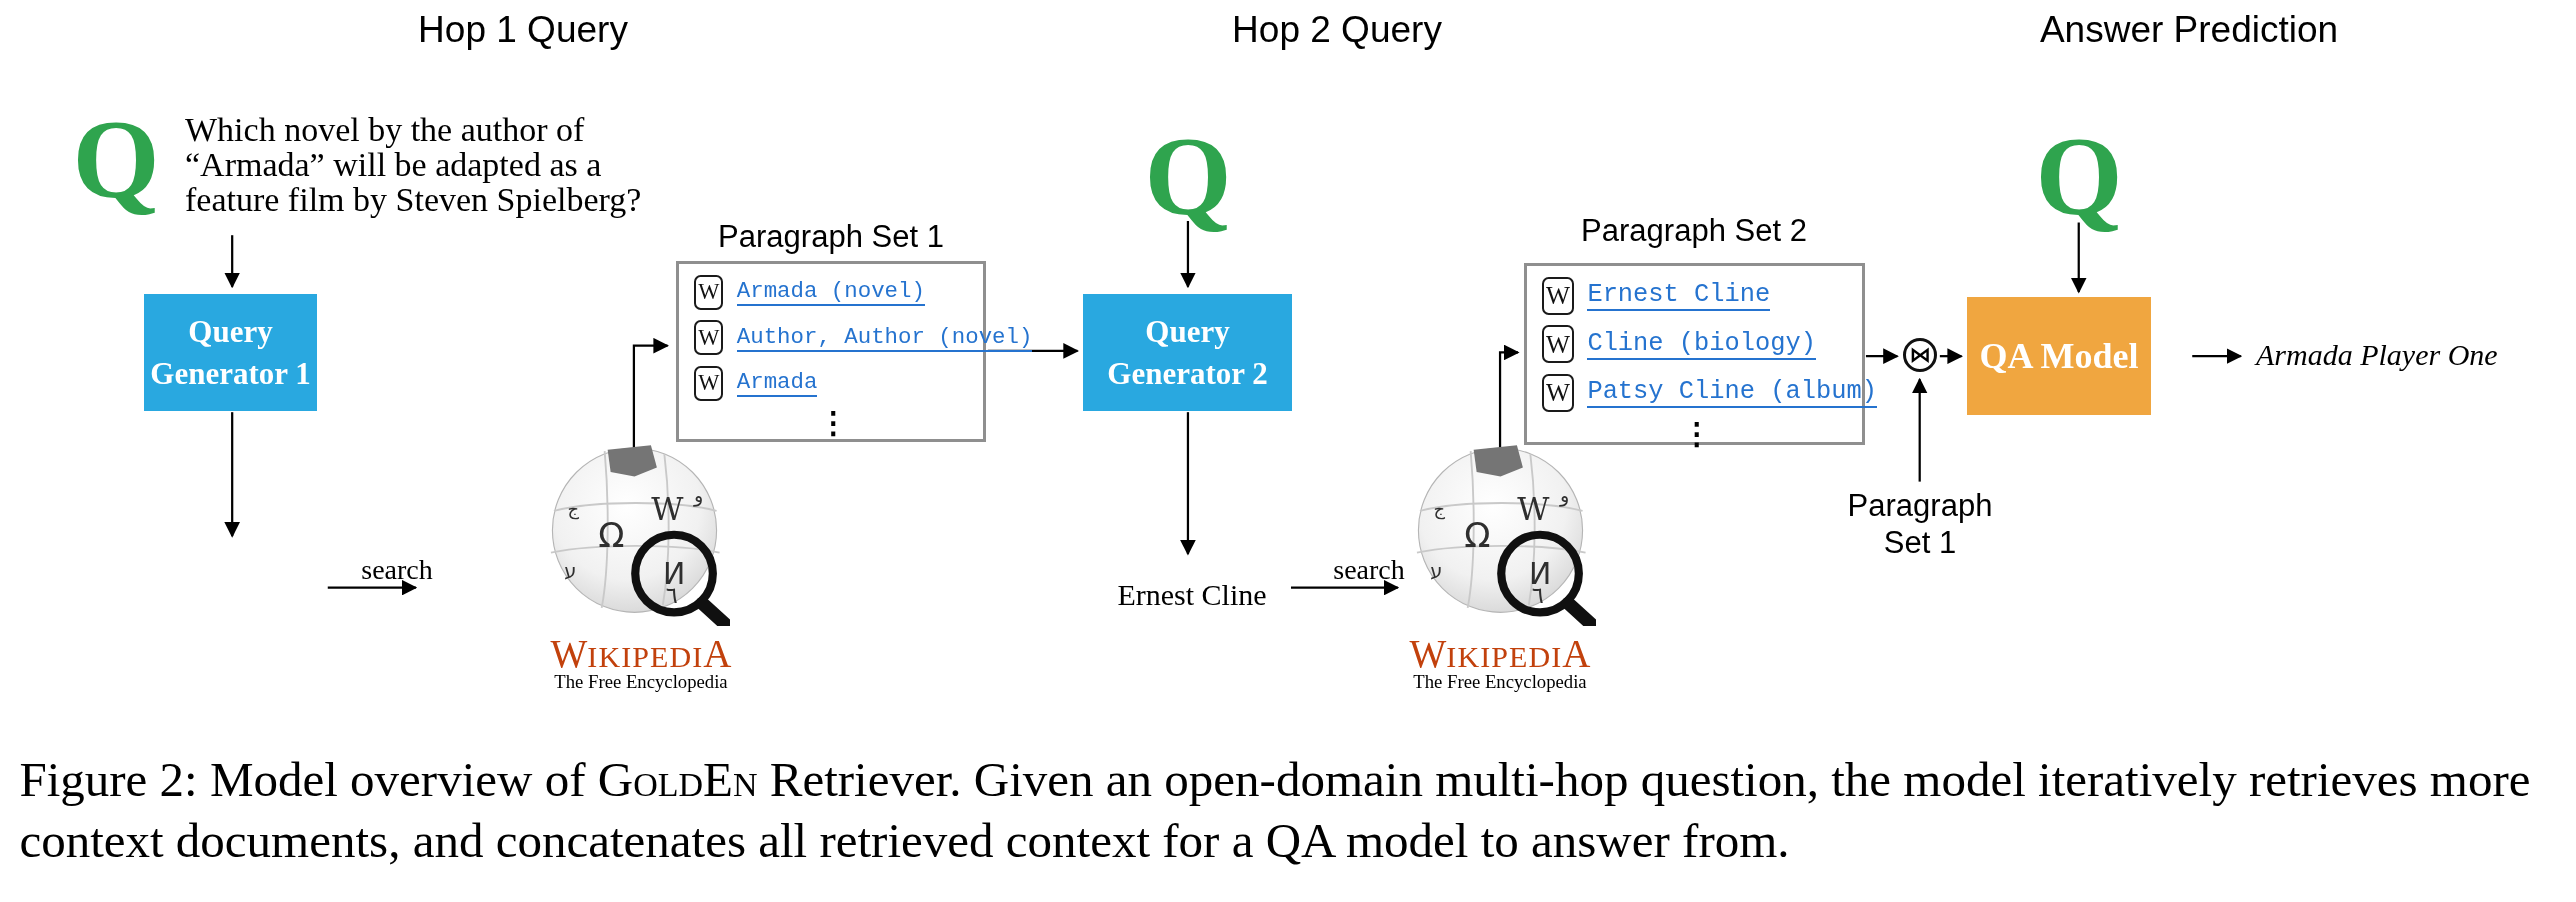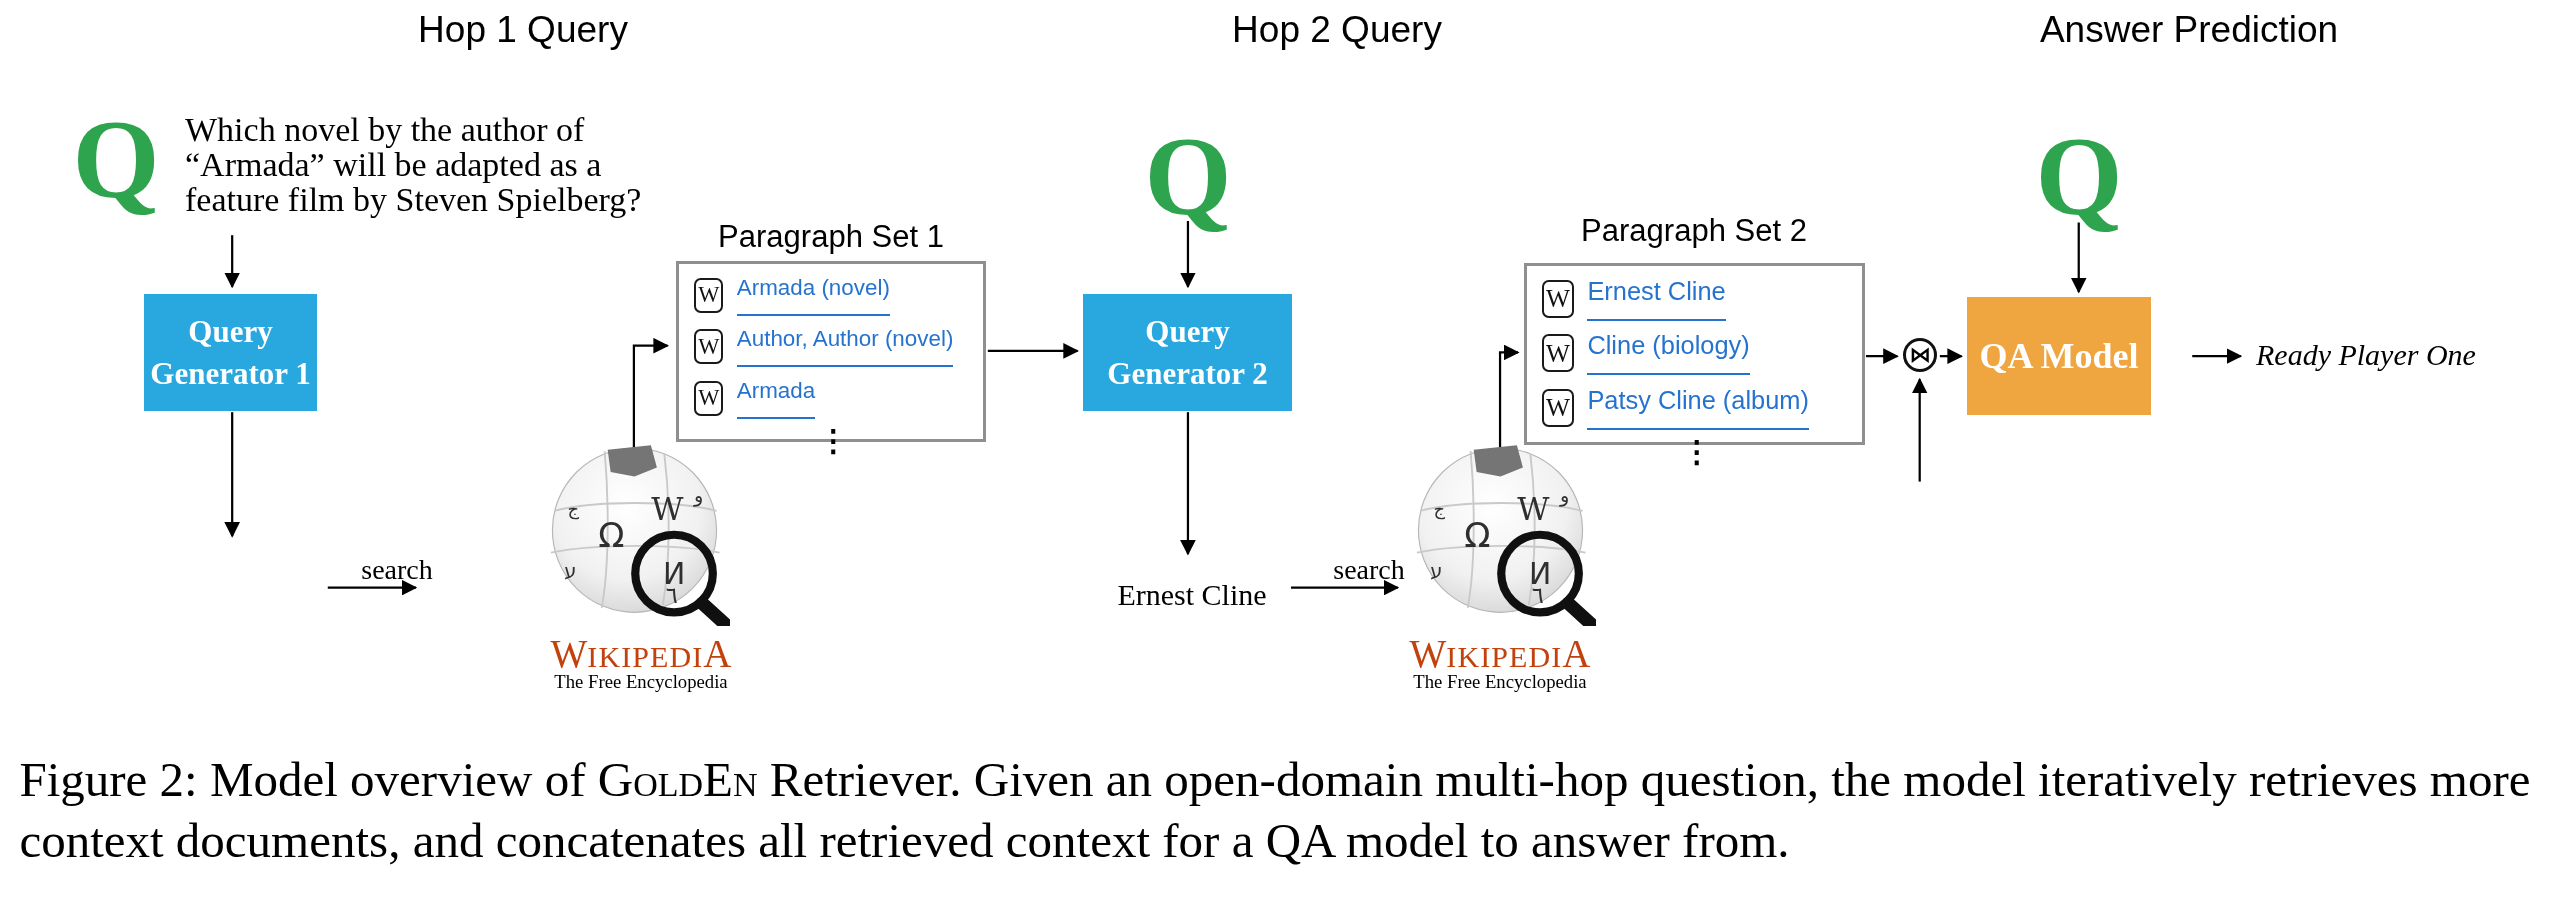--- a/index.html
+++ b/index.html
@@ -45,22 +45,22 @@
   #pstitle2{left:1694px;top:213px;}
   .psbox{position:absolute;background:#fff;border:3px solid var(--gray);box-sizing:border-box;
          display:flex;flex-direction:column;padding:10.5px 10.5px 3px 15px;}
   #ps1{left:676px;top:261px;width:310px;height:181px;}
   #ps2{left:1524px;top:263px;width:341px;height:182px;}
   .psrow{display:flex;align-items:center;gap:13.4px;margin-bottom:10.5px;}
   .wbadge{flex:none;display:flex;align-items:center;justify-content:center;background:#fff;
           border:2.2px solid #1a1a1a;border-radius:6.7px;font-family:"Liberation Serif",serif;color:#111;}
   #ps1 .wbadge{width:25.4px;height:31px;font-size:22.4px;}
   #ps2 .wbadge{width:28px;height:34px;font-size:25.4px;}
-  .wlink{font-family:Liberation Sans, sans-serif;color:var(--link);border-bottom:2.2px solid var(--link);
-         white-space:nowrap;padding-bottom:13px;}
+  .wlink{font-family:Liberation Mono, monospace;color:var(--link);border-bottom:2.2px solid var(--link);
+         white-space:nowrap;padding-bottom:0;}
   #ps1 .wlink{font-size:22.4px;}
   #ps2 .wlink{font-size:25.4px;}
   .psellipsis{align-self:center;font-family:"Liberation Sans",sans-serif;font-weight:bold;
               font-size:30px;line-height:25.4px;margin-top:-1.5px;}
 
   
   .wglobe{position:absolute;width:191px;height:184px;}
   #globe1{left:539px;top:442px;}
   #globe2{left:1405px;top:442px;}
   .wordmark{position:absolute;transform:translateX(-50%);white-space:nowrap;color:#c2410c;
@@ -251,19 +251,23 @@
       <circle cx="181" cy="176" r="52" fill="none" stroke="#101010" stroke-width="11"></circle>
       <line x1="219" y1="216" x2="252" y2="246" stroke="#101010" stroke-width="18" stroke-linecap="round"></line>
     </g>
   </svg>
   <div class="wordmark" id="wm2"><span class="big">W</span><span class="mid">IKIPEDI</span><span class="big">A</span></div>
   <div class="tagline" id="tag2">The Free Encyclopedia</div>
 
   <div class="joincircle">
     <span>⋈</span>
   </div>
-
-  <div class="answer">Ready Player One</div>
+  <div class="feedlabel">
+    <span>Paragraph</span>
+    <span>Set 1</span>
+  </div>
+
+  <div class="answer">Armada Player One</div>
 
   <div class="caption"><span>Figure 2: Model overview of </span><span class="sc">GoldEn</span><span> Retriever. Given an open-domain multi-hop question, the model iteratively retrieves more context documents, and concatenates all retrieved context for a QA model to answer from.</span></div>
 
 </div>
 
 
 </body></html>

